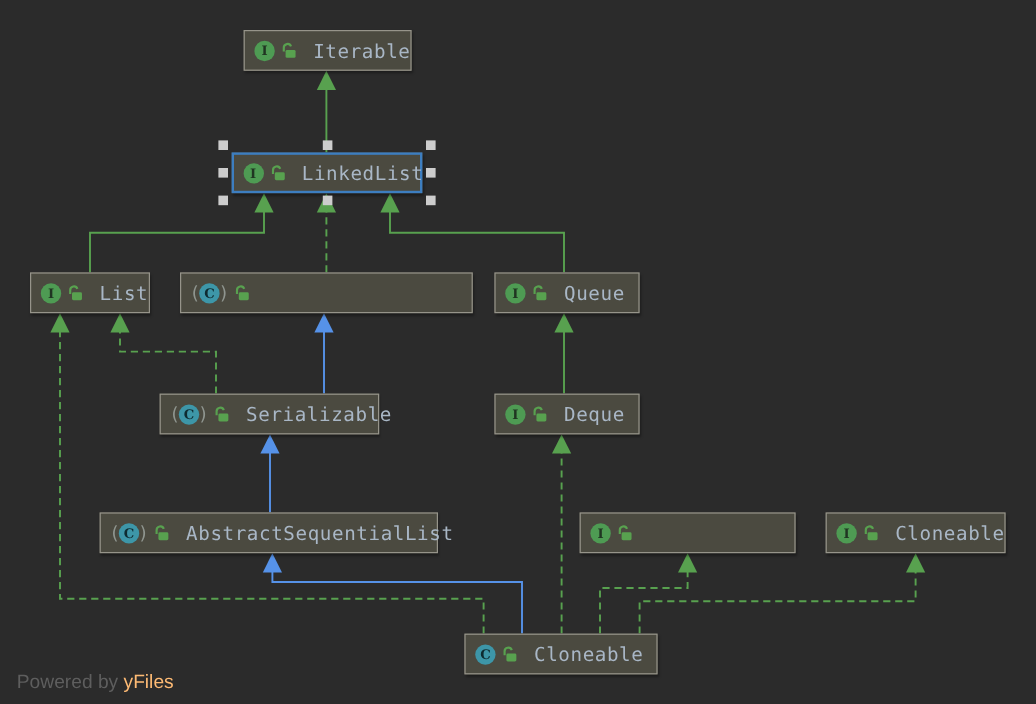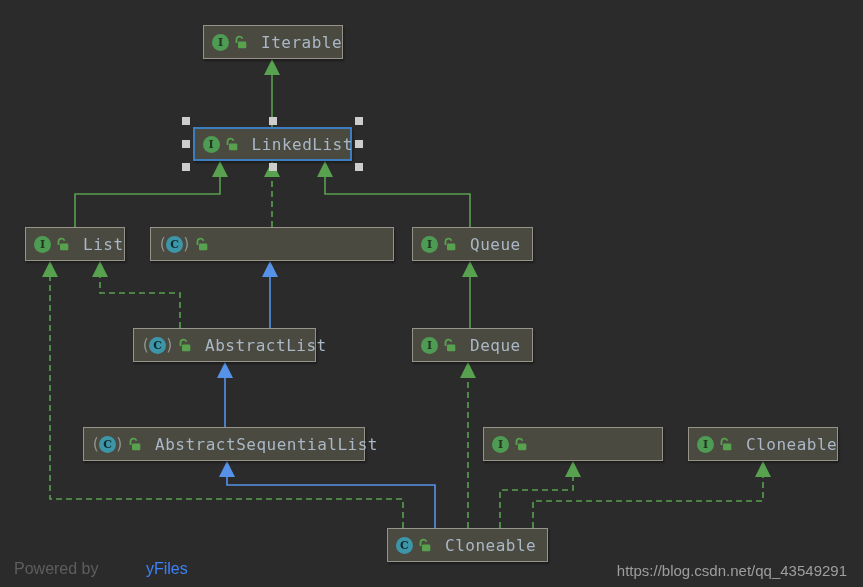--- a/index.html
+++ b/index.html
@@ -38,21 +38,21 @@
   .parens{display:inline-flex;align-items:center;flex:none;}
   .paren{color:#8f958f;font-size:15px;line-height:1;margin:0 -1px;}
   .lock{margin-left:5px;flex:none;}
   .label{margin-left:13px;letter-spacing:0.5px;}
   .handle{position:absolute;width:8px;height:8px;background:#cdcdcd;}
   .watermark-left{
     position:absolute;left:14px;bottom:9px;
     font-family:"Liberation Sans","DejaVu Sans",sans-serif;
     font-size:16px;color:#5e5e5e;
   }
-  .watermark-left .brand{color:#3b82f6;margin-left:43px;}
+  .watermark-left .brand{color:#fdba74;}
   .watermark-right{
     position:absolute;right:16px;bottom:8px;
     font-family:"Liberation Sans","DejaVu Sans",sans-serif;
     font-size:15px;color:#9e9e9e;
   }
 </style>
 </head>
 <body>
 
 <div id="canvas">
@@ -165,21 +165,21 @@
       <div class="node" style="left: 133px; top: 328px; width: 183px; height: 34px;">
         <span class="parens">
           <span class="paren">(</span>
           <span class="circle teal-circle">C</span>
           <span class="paren">)</span>
         </span>
         <svg class="lock" width="14" height="14" viewBox="0 0 14 14">
           <path d="M2.5 8 L2.5 5 A3.1 3.1 0 0 1 8.5 3.7" fill="none" stroke="#58a14f" stroke-width="1.8"></path>
           <rect x="4" y="6.6" width="8.3" height="6.6" rx="1.2" fill="#58a14f"></rect>
         </svg>
-        <span class="label">AbstractList</span>
+        <span class="label">Serializable</span>
       </div>
       <div class="node" style="left: 412px; top: 328px; width: 121px; height: 34px;">
         <span class="circle green-circle">I</span>
         <svg class="lock" width="14" height="14" viewBox="0 0 14 14">
           <path d="M2.5 8 L2.5 5 A3.1 3.1 0 0 1 8.5 3.7" fill="none" stroke="#58a14f" stroke-width="1.8"></path>
           <rect x="4" y="6.6" width="8.3" height="6.6" rx="1.2" fill="#58a14f"></rect>
         </svg>
         <span class="label">Deque</span>
       </div>
       <div class="node" style="left: 83px; top: 427px; width: 282px; height: 34px;">
@@ -212,14 +212,13 @@
       <div class="node" style="left: 387px; top: 528px; width: 161px; height: 34px;">
         <span class="circle teal-circle">C</span>
         <svg class="lock" width="14" height="14" viewBox="0 0 14 14">
           <path d="M2.5 8 L2.5 5 A3.1 3.1 0 0 1 8.5 3.7" fill="none" stroke="#58a14f" stroke-width="1.8"></path>
           <rect x="4" y="6.6" width="8.3" height="6.6" rx="1.2" fill="#58a14f"></rect>
         </svg>
         <span class="label">Cloneable</span>
       </div>
     </div>
   <div class="watermark-left"><span>Powered by </span><span class="brand">yFiles</span></div>
-  <div class="watermark-right">https://blog.csdn.net/qq_43549291</div>
 </div>
 
 </body></html>

